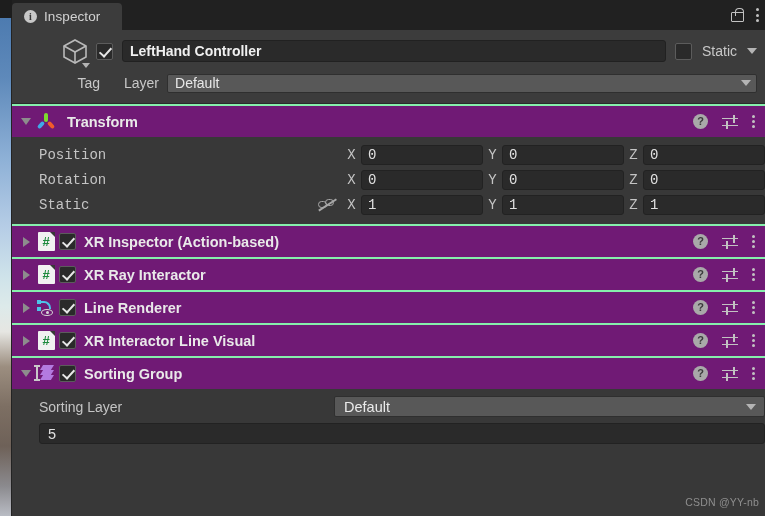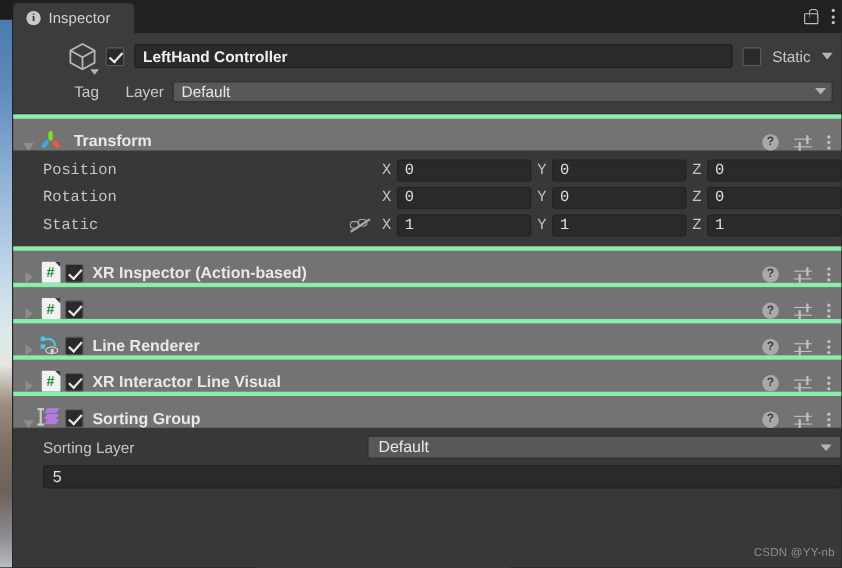--- a/index.html
+++ b/index.html
@@ -103,37 +103,37 @@
     display: flex; align-items: center; padding: 0 7px;
     color: #f0f0f0; font-size: 14px; font-weight: bold;
   }
   .static-wrap { display: flex; align-items: center; gap: 10px; margin-left: 9px; }
   .static-label { color: #c8c8c8; font-size: 14px; }
   .caret-d {
     width: 0; height: 0; border-left: 5px solid transparent;
     border-right: 5px solid transparent; border-top: 6px solid #b4b4b4;
   }
 
-  .go-row2 { display: flex; align-items: center; height: 24px; padding: 0 8px 0 14px; margin-top: 6px; }
+  .go-row2 { display: flex; align-items: center; height: 24px; padding: 0 8px 0 24px; margin-top: 6px; }
   .fld-label { color: #c8c8c8; font-size: 14px; }
   .dropdown {
     height: 19px; background: #585858; border: 1px solid #2f2f2f; border-radius: 2px;
     display: flex; align-items: center; padding: 0 5px 0 7px;
     color: #e8e8e8; font-size: 14px; position: relative;
   }
   .dropdown .caret-d { margin-left: auto; }
 
   
   .sep { height: 1px; background: #2a2a2a; }
 
   
   .comp-head {
-    height: 33px; background: #737373;
-    display: flex; align-items: flex-end; padding: 0 6px 0 7px;
-    border-top: 4px solid #86efac;
+    height: 33px; background: #701a75;
+    display: flex; align-items: center; padding: 0 6px 0 7px;
+    border-top: 2px solid #86efac;
   }
   .tri {
     width: 14px; flex: 0 0 auto; display: flex; align-items: center; justify-content: center;
   }
   .tri i { display: block; width: 0; height: 0; }
   .tri.closed i {
     border-top: 5.5px solid transparent; border-bottom: 5.5px solid transparent;
     border-left: 7px solid #8d8d8d;
   }
   .tri.open i {
@@ -441,20 +441,21 @@
     <div class="comp-head">
       <span class="tri closed">
           <i></i>
         </span>
       <span class="comp-icon">
         <span class="script-icon">
             <span>#</span>
           </span>
       </span>
       <span class="cbx checked"></span>
+      <span class="comp-title">XR Ray Interactor</span>
       <span class="head-right">
         <span class="help-icon">?</span>
         <span class="preset-icon">
             <i></i>
             <i></i>
             <i class="knob"></i>
             <i class="knob2"></i>
           </span>
         <span class="kebab">
             <i></i>

